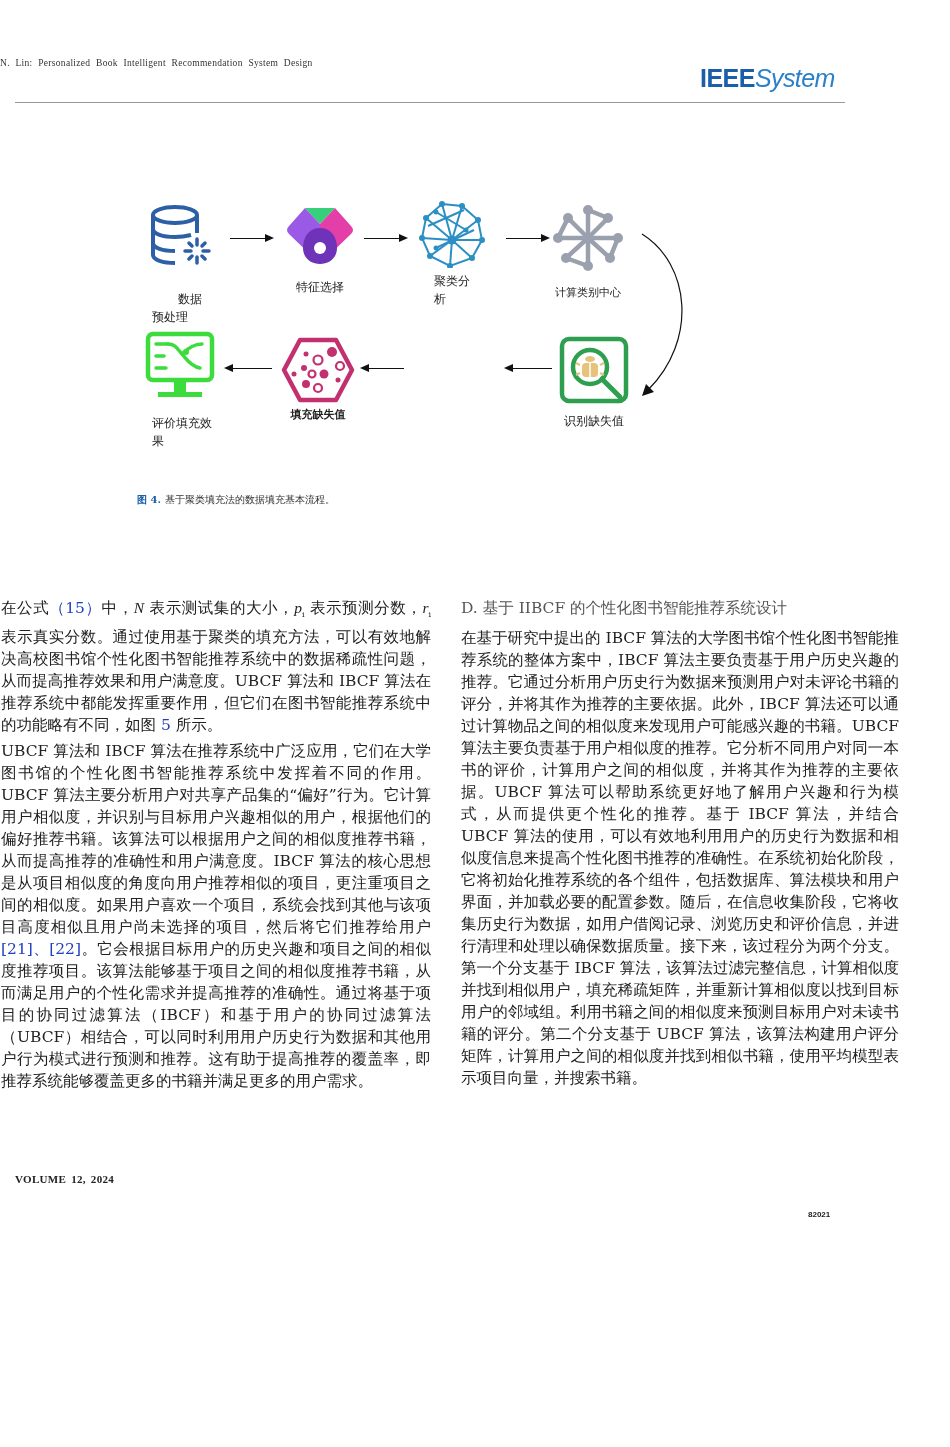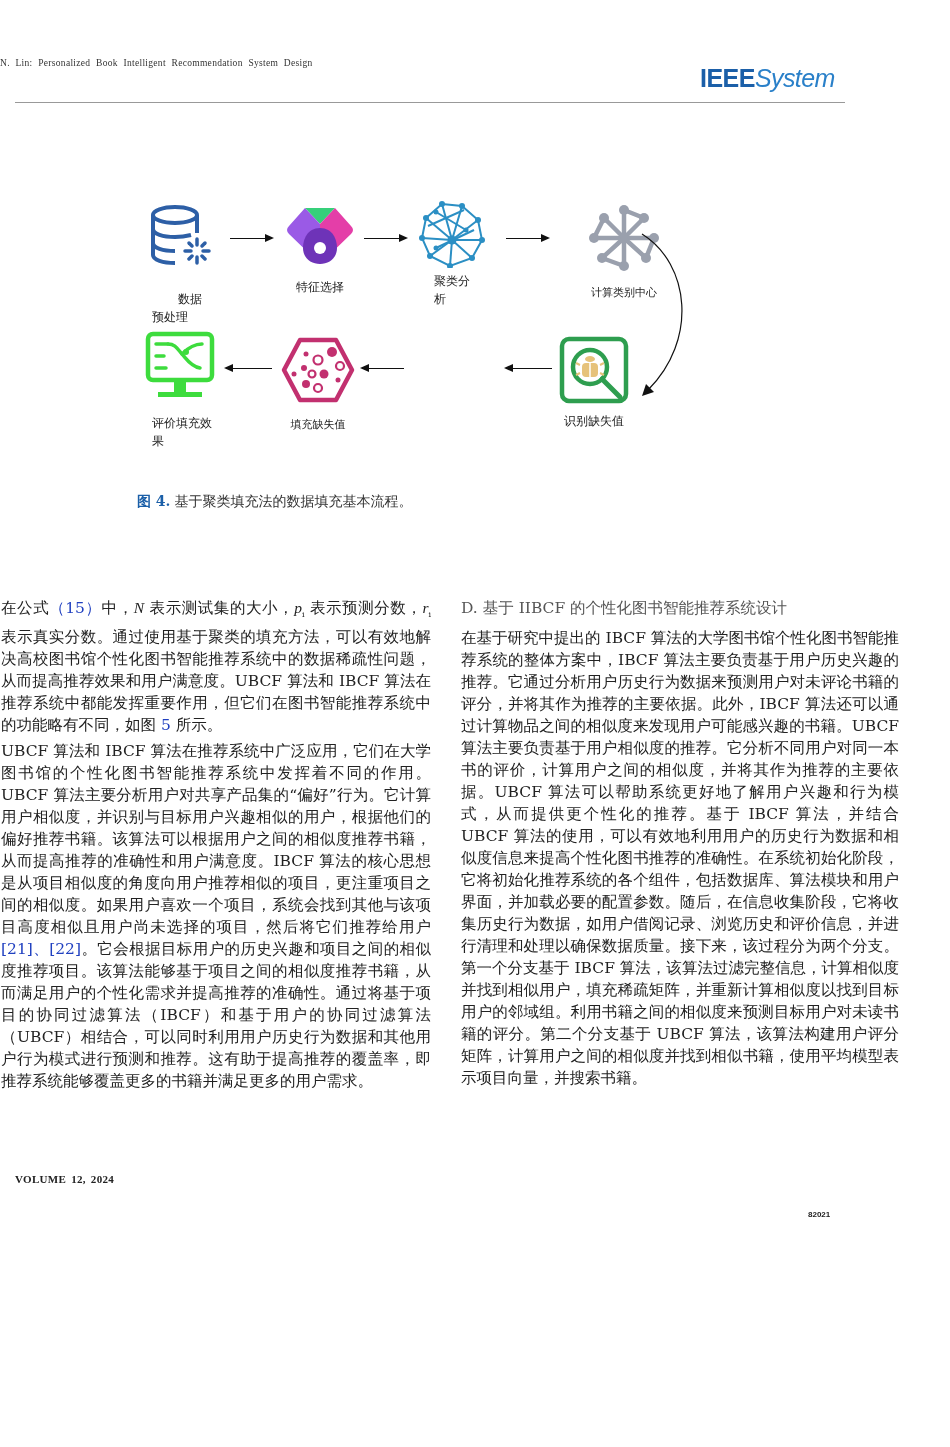--- a/index.html
+++ b/index.html
@@ -18,21 +18,21 @@
   .figure { position: absolute; left: 130px; top: 190px; width: 580px; height: 280px; }
   .node { position: absolute; display: flex; flex-direction: column; align-items: center; }
   .node .icon { width: 80px; height: 72px; display: flex; align-items: center; justify-content: center; }
   .node .label { font-family: "DejaVu Sans", sans-serif; font-size: 12px; color: #222; margin-top: 6px; line-height: 18px; }
   .arrow { position: absolute; height: 1px; background: #111; }
   .arrow.right::after { content: ""; position: absolute; right: -2px; top: -4px;
                         border-left: 9px solid #111; border-top: 4.5px solid transparent; border-bottom: 4.5px solid transparent; }
   .arrow.left::before { content: ""; position: absolute; left: -2px; top: -4px;
                         border-right: 9px solid #111; border-top: 4.5px solid transparent; border-bottom: 4.5px solid transparent; }
 
-  .caption { position: absolute; left: 137px; top: 493px; font-size: 14px; color: #333;
+  .caption { position: absolute; left: 137px; top: 493px; font-size: 10px; color: #333;
              font-family: "DejaVu Serif", serif; }
   .caption .fignum { color: #1b5fa8; font-weight: bold; margin-right: 4px; }
 
   
   .col { position: absolute; top: 597px; font-size: 15.5px; line-height: 22px; color: #222;
          text-align: justify; }
   .col.left { left: 1px; width: 430px; }
   .col.right { left: 461px; width: 438px; }
   .col p { margin: 0 0 4px 0; }
   .col .section-head { color: #555; font-size: 15.5px; margin: 0 0 8px 0; }
@@ -135,21 +135,21 @@
       </svg>
     </div>
     <div class="label" style="margin-top:2px; padding-left:22px;">
       <div>聚类分</div>
       <div>析</div>
     </div>
   </div>
 
   <div class="arrow right" style="left:376px; top:48px; width:42px;"></div>
 
-  <div class="node" style="left:418px; top:12px;margin-left:36px;">
+  <div class="node" style="left:418px; top:12px;">
     <div class="icon">
       <svg width="72" height="68" viewBox="0 0 72 68">
         <g stroke="#9aa0ad" stroke-width="4.5" stroke-linecap="round">
           <line x1="36" y1="34" x2="36" y2="6"></line>
             <line x1="36" y1="34" x2="56" y2="14"></line>
           <line x1="36" y1="34" x2="66" y2="34"></line>
             <line x1="36" y1="34" x2="58" y2="54"></line>
           <line x1="36" y1="34" x2="36" y2="62"></line>
             <line x1="36" y1="34" x2="14" y2="54"></line>
           <line x1="36" y1="34" x2="6" y2="34"></line>
@@ -218,21 +218,21 @@
           <circle cx="58" cy="44" r="2.5"></circle>
         </g>
         <g fill="none" stroke="#c2306f" stroke-width="2.2">
           <circle cx="38" cy="24" r="4.5"></circle>
             <circle cx="60" cy="30" r="4"></circle>
             <circle cx="32" cy="38" r="3.5"></circle>
           <circle cx="38" cy="52" r="4"></circle>
         </g>
       </svg>
     </div>
-    <div class="label" style="font-size:11px; margin-top:10px;">填充缺失值</div>
+    <div class="label" style="font-size:11px; margin-top:0;font-weight:bold;">填充缺失值</div>
   </div>
 
   <div class="arrow left" style="left:232px; top:178px; width:42px;"></div>
 
 
   <div class="arrow left" style="left:376px; top:178px; width:46px;"></div>
 
   <div class="node" style="left:424px; top:144px;">
     <div class="icon">
       <svg width="72" height="70" viewBox="0 0 72 70">

